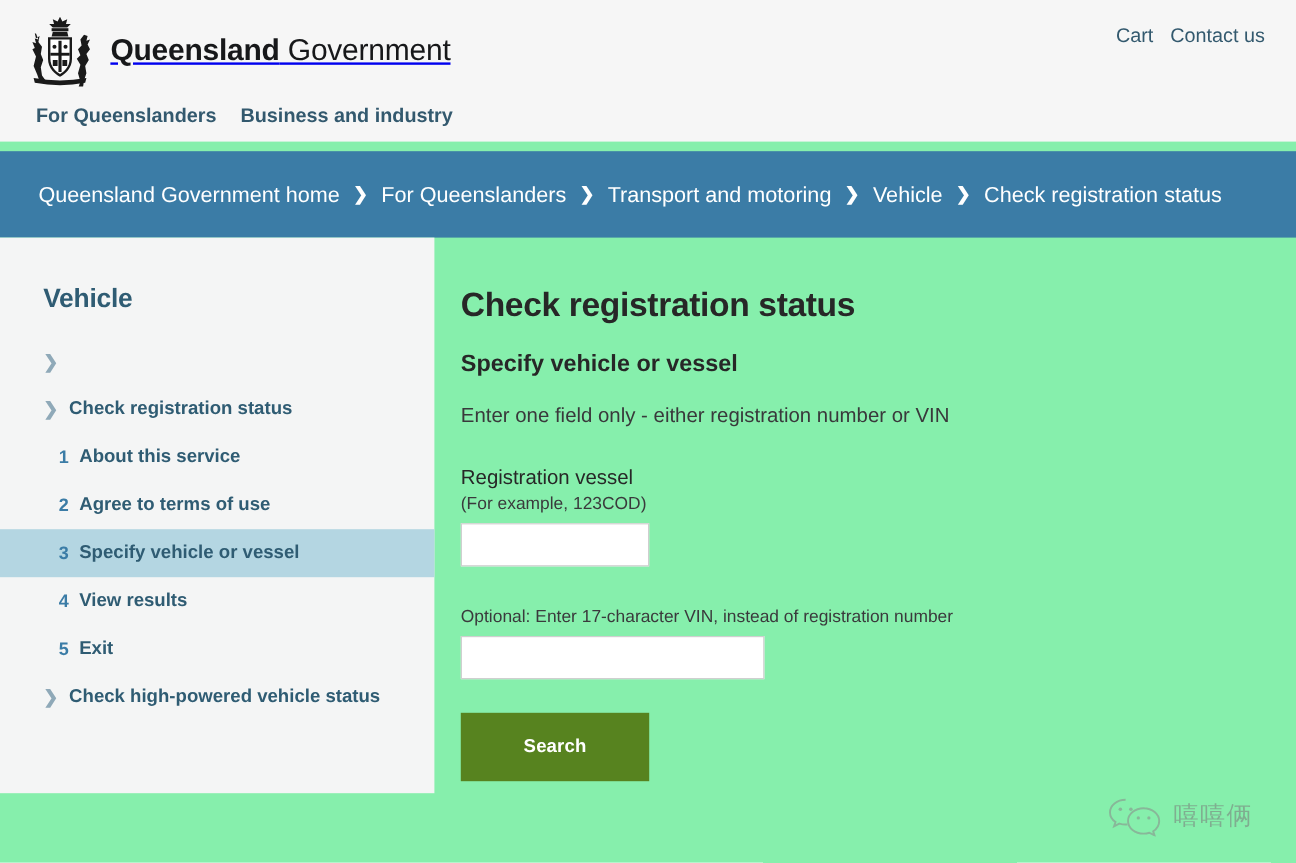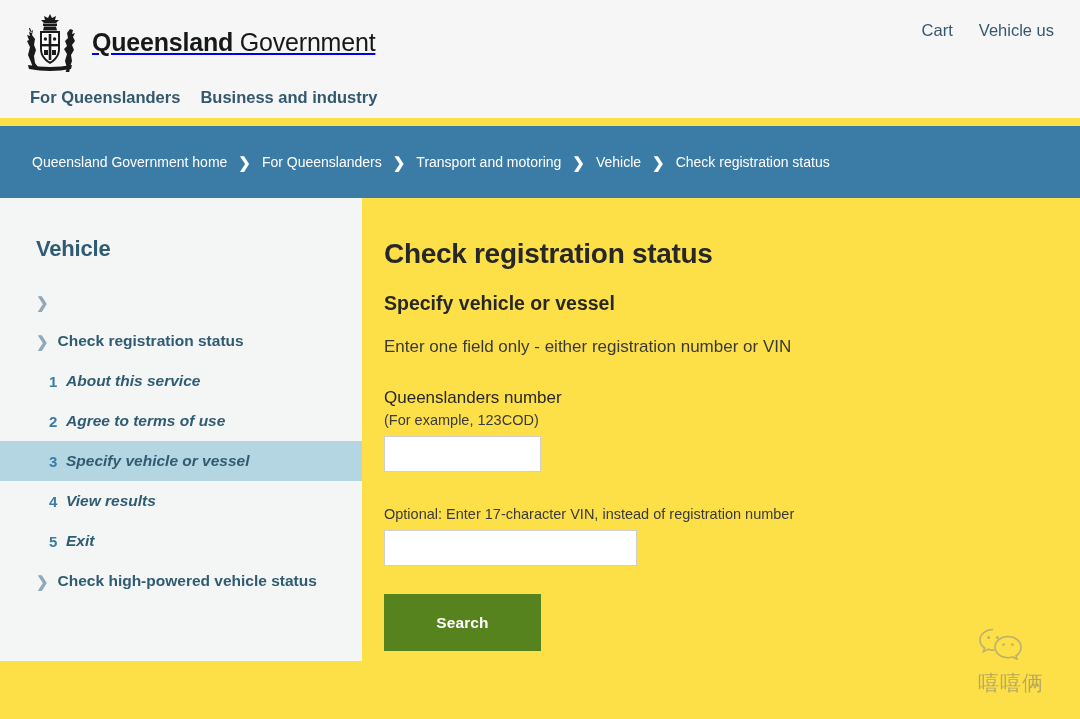--- a/index.html
+++ b/index.html
@@ -3,42 +3,42 @@
 <meta charset="utf-8">
 <style>
   * { box-sizing: border-box; }
   html, body {
     margin: 0; padding: 0;
     width: 1080px; height: 719px;
     background: #ffffff;
     font-family: "Liberation Sans", sans-serif;
     overflow: hidden;
   }
-  .page { position: relative; width: 1080px; height: 719px; background:#fde047; }
+  .page { position: relative; width: 1080px; height: 719px; background:#86efac; }
 
   
   .site-header {
     position: absolute; left:0; top:0; width:1080px; height:118px;
     background:#f6f6f6;
   }
   .brand {
     position:absolute; left:22px; top:12px;
     display:flex; align-items:center; gap:14px;
   }
   .crest { width:56px; height:60px; display:block; }
   .brand-text {
     font-size:25px; color:#17181a; letter-spacing:-0.2px;
     white-space:nowrap;
   }
   .brand-text .bold { font-weight:700; }
   .brand-text .light { font-weight:400; }
 
   .header-links {
     position:absolute; right:26px; top:21px;
-    display:flex; gap:26px;
+    display:flex; gap:14px;
   }
   .header-links a {
     color:#33596e; font-size:16.5px; text-decoration:none;
   }
 
   .header-nav {
     position:absolute; left:30px; top:88px;
     display:flex; gap:20px;
   }
   .header-nav a {
@@ -49,21 +49,21 @@
   .breadcrumb-bar {
     position:absolute; left:0; top:126px; width:1080px; height:72px;
     background:#3b7ca6;
     display:flex; align-items:center;
   }
   .breadcrumb {
     display:flex; align-items:center; flex-wrap:nowrap;
     padding-left:32px; gap:0px;
   }
   .breadcrumb .crumb {
-    color:#ffffff; font-size:14px; text-decoration:none; white-space:nowrap;text-align:center;
+    color:#ffffff; font-size:18px; text-decoration:none; white-space:nowrap;text-align:center;
   }
   .breadcrumb .crumb.last { color:#ffffff; }
   .breadcrumb .sep {
     color:#ffffff; font-size:15px; font-weight:700;
     margin:0 11px; line-height:1; display:inline-block;
   }
 
   
   .content { position:absolute; left:0; top:198px; width:1080px; height:521px; }
 
@@ -86,21 +86,21 @@
     margin-right:9px; line-height:1;
   }
   .nav-item .label {
     color:#2f5c73; font-size:15.5px; font-weight:700;
   }
   .nav-item.sub { padding-left:49px; }
   .nav-item.sub .num {
     color:#3b7ca6; font-size:15px; font-weight:700;
     width:17px; flex:0 0 17px;
   }
-  .nav-item.sub .label { font-weight:700; color:#2f5c73;font-style:italic; }
+  .nav-item.sub .label { font-weight:700; color:#2f5c73; }
   .nav-item.active { background:#b4d6e2; }
 
   
   .main { position:absolute; left:384px; top:0; width:660px; }
   .main h1 {
     margin:0; padding-top:40px;
     font-size:28px; font-weight:700; color:#272727; letter-spacing:-0.3px;
   }
   .main h2.sub {
     margin:0; padding-top:22px;
@@ -131,23 +131,22 @@
     width:157px; height:57px;
     background:#57831f; border:none;
     color:#ffffff; font-size:15.5px; font-weight:700;
     font-family:"Liberation Sans", sans-serif;
     cursor:pointer; letter-spacing:0.1px;
   }
 
   
   .watermark {
     position:absolute; right:36px; bottom:22px;
-    display:flex; align-items:flex-start; gap:9px;
+    display:flex; align-items:center; gap:9px;
     opacity:0.55;
-    flex-direction:column;
   }
   .watermark .wm-text {
     font-size:21px; color:#7a7a7a; letter-spacing:1px;
     font-family:"DejaVu Sans", sans-serif;
   }
 </style>
 </head>
 <body>
 
 <div class="page">
@@ -178,21 +177,21 @@
           <path d="M30 38 h4 v5 h-4 z" fill="#1a1a1a"></path>
 
           <path d="M6 53 q22 4 44 0 l-1 4 q-21 4 -42 0 z"></path>
         </g>
       </svg>
       <span class="brand-text"><span class="bold">Queensland</span><span class="light"> Government</span></span>
     </a>
 
     <nav class="header-links">
       <a href="#">Cart</a>
-      <a href="#">Vehicle us</a>
+      <a href="#">Contact us</a>
     </nav>
 
     <nav class="header-nav">
       <a href="#">For Queenslanders</a>
       <a href="#">Business and industry</a>
     </nav>
   </header>
 
   <div class="breadcrumb-bar">
     <nav class="breadcrumb">
@@ -255,21 +254,21 @@
         </li>
       </ul>
     </aside>
 
     <main class="main">
       <h1>Check registration status</h1>
       <h2 class="sub">Specify vehicle or vessel</h2>
       <p class="intro">Enter one field only - either registration number or VIN</p>
 
       <div class="field">
-        <div class="flabel">Queenslanders number</div>
+        <div class="flabel">Registration vessel</div>
         <div class="fhint">(For example, 123COD)</div>
         <input class="textbox reg" type="text" value="" style="">
       </div>
 
       <div class="field">
         <div class="fhint">Optional: Enter 17-character VIN, instead of registration number</div>
         <input class="textbox vin" type="text" value="" style="">
       </div>
 
       <button class="btn-search">Search</button>

